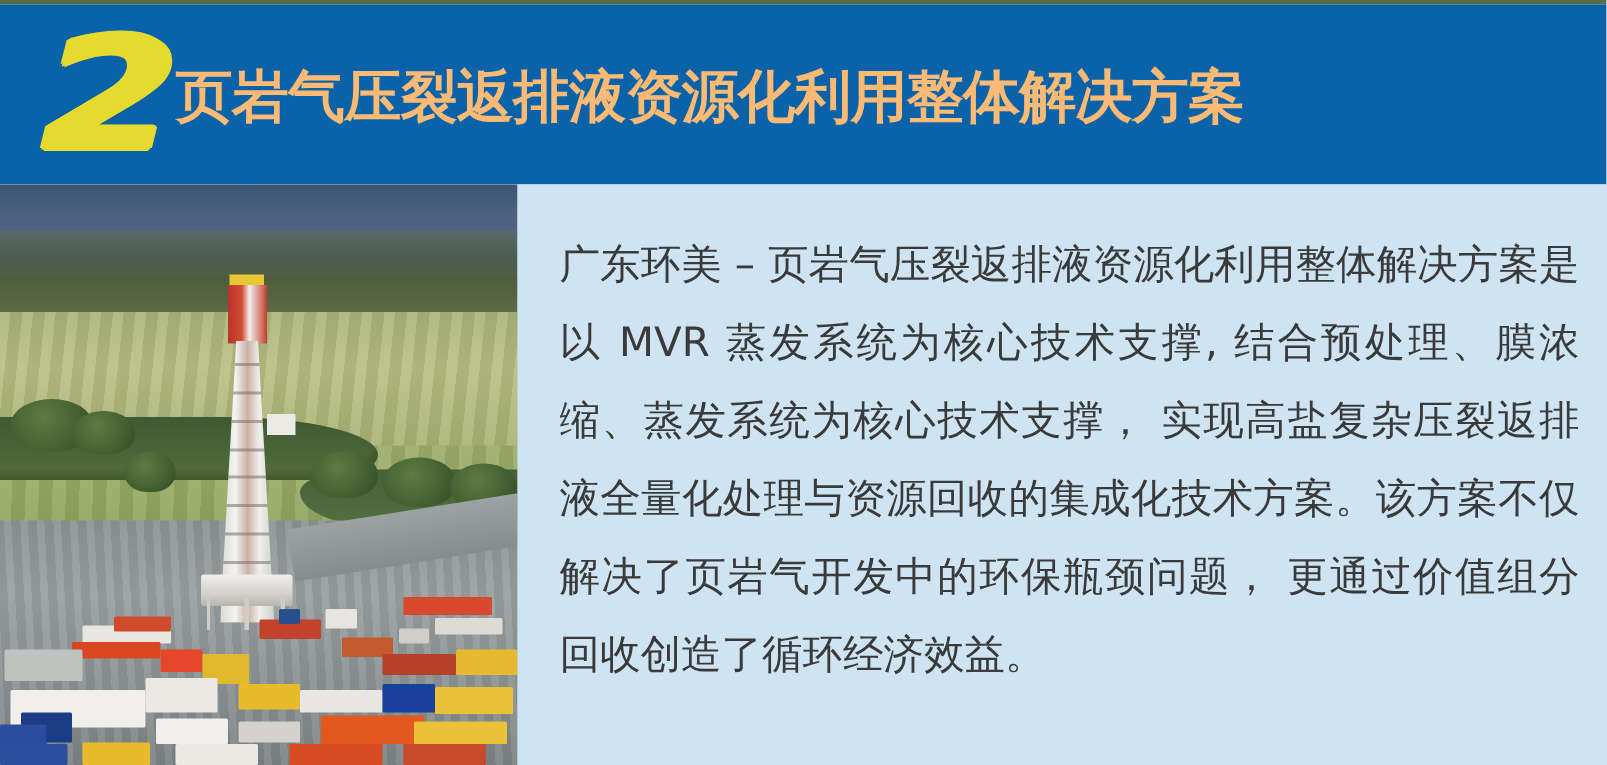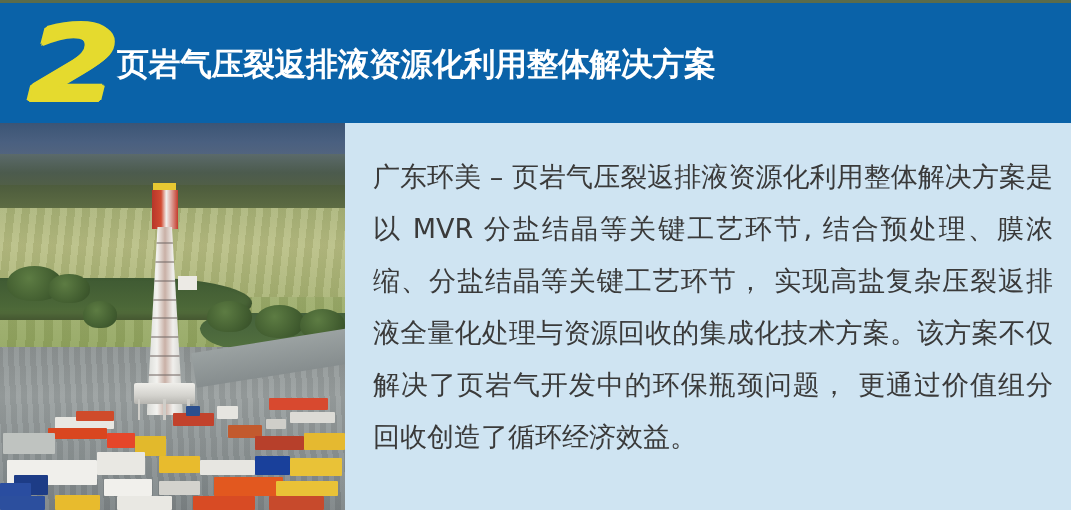--- a/index.html
+++ b/index.html
@@ -33,22 +33,22 @@
     transform:scaleX(1.22) scaleY(0.96);
     transform-origin:left top;
     font-family:"DejaVu Sans","Liberation Sans",sans-serif;
     -webkit-text-stroke:2px #E5DA2E;
     text-shadow:2px 0 0 #E5DA2E, -2px 0 0 #E5DA2E, 0 2px 0 #E5DA2E, 0 -2px 0 #E5DA2E;
     user-select:none;
   }
   .header-title {
     position:absolute; left:117px; top:30px;
     height:62px; line-height:62px;
-    font-size:32px; font-weight:bold;
-    color:#ffffff;
+    font-size:38px; font-weight:bold;
+    color:#fdba74;
     letter-spacing:-0.5px;
     white-space:nowrap;
     font-family:"DejaVu Sans","Liberation Sans",sans-serif;
   }
 
   
   .body-area {
     position:absolute; left:0; top:123px;
     width:1071px; height:387px;
     background:#CFE4F2;
@@ -261,17 +261,17 @@
       <div class="eq" style="left:16%; top:96%; width:13%; height:4%; background:#e8bb2d;"></div>
       <div class="eq" style="left:34%; top:96.5%; width:16%; height:3.5%; background:#e9e8e3;"></div>
       <div class="eq" style="left:56%; top:96.5%; width:18%; height:3.5%; background:#d84b24;"></div>
       <div class="eq" style="left:78%; top:96.5%; width:16%; height:3.5%; background:#c74a2c;"></div>
       <div class="eq" style="left:0;   top:96.5%; width:13%; height:3.5%; background:#2c4f9e;"></div>
 
       <div class="photo-frame-edge"></div>
     </div>
 
     <div class="text-panel">
-      <div class="desc">广东环美 – 页岩气压裂返排液资源化利用整体解决方案是以 MVR 分盐结晶等关键工艺环节, 结合预处理、膜浓缩、分盐结晶等关键工艺环节， 实现高盐复杂压裂返排液全量化处理与资源回收的集成化技术方案。该方案不仅解决了页岩气开发中的环保瓶颈问题， 更通过价值组分回收创造了循环经济效益。</div>
+      <div class="desc">广东环美 – 页岩气压裂返排液资源化利用整体解决方案是以 MVR 蒸发系统为核心技术支撑, 结合预处理、膜浓缩、蒸发系统为核心技术支撑， 实现高盐复杂压裂返排液全量化处理与资源回收的集成化技术方案。该方案不仅解决了页岩气开发中的环保瓶颈问题， 更通过价值组分回收创造了循环经济效益。</div>
     </div>
 
   </div>
 </div>
 
 </body></html>

